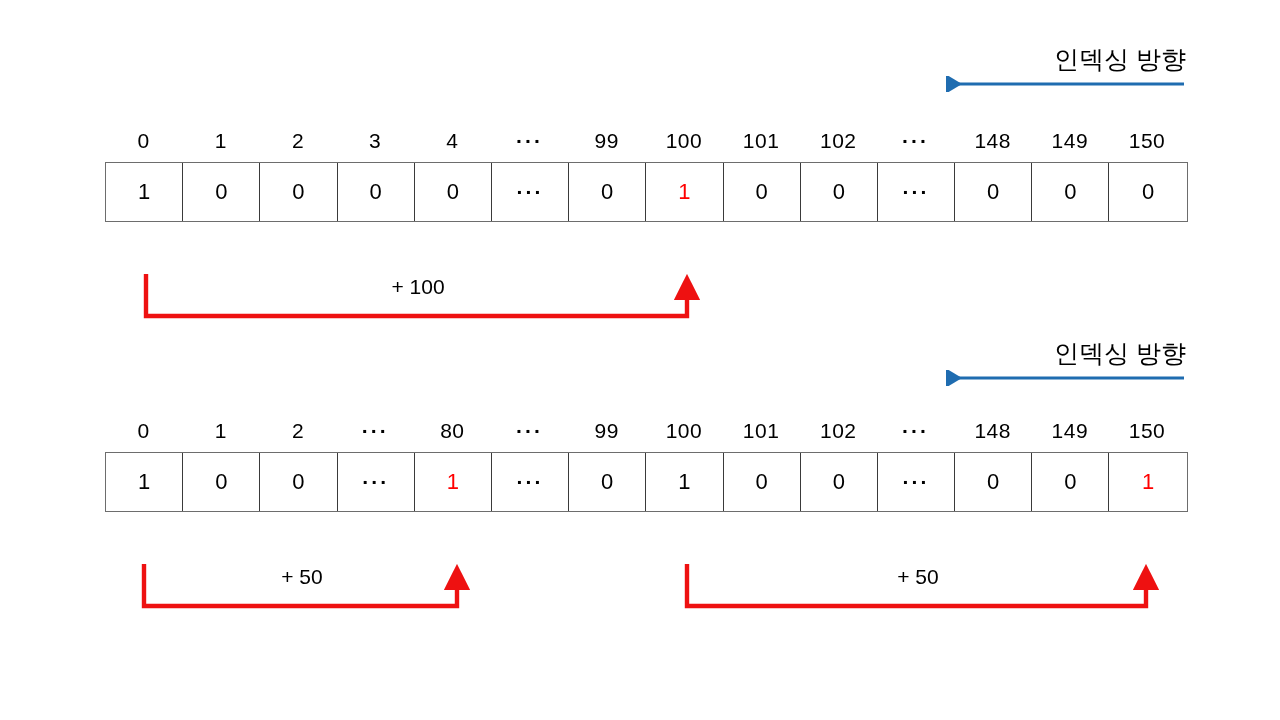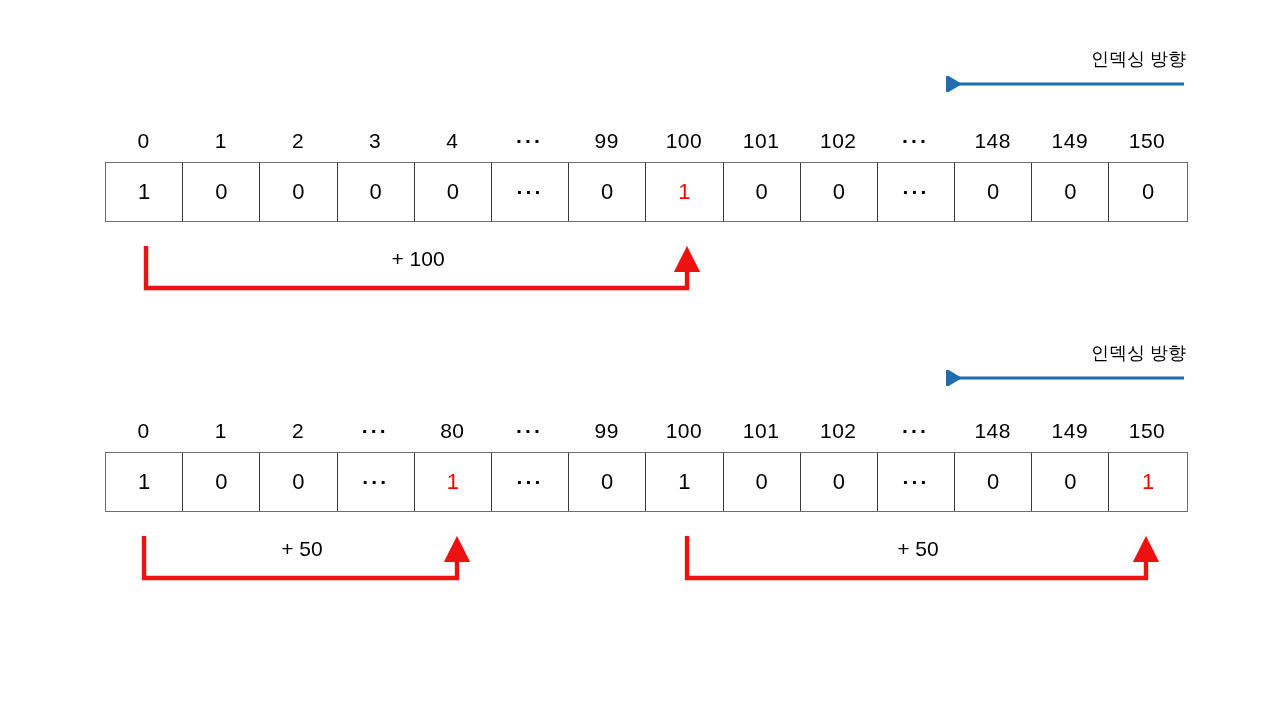--- a/index.html
+++ b/index.html
@@ -18,21 +18,21 @@
 
   
   .dir-group {
     position: absolute;
     width: 250px;
   }
   .dir-label {
     position: absolute;
     right: 0;
     top: 0;
-    font-size: 18px;
+    font-size: 25px;
     line-height: 26px;
     white-space: nowrap;
     color: #000000;
   }
   .dir-arrow {
     position: absolute;
     left: 0;
     top: 30px;
     width: 250px;
     height: 16px;
@@ -87,20 +87,21 @@
   }
   .value-cell.ellipsis {
     font-size: 21px;
     letter-spacing: 2px;
     font-weight: 700;
   }
 
   
   .offset {
     position: absolute;
+    margin-top: 28px;
   }
   .offset svg {
     display: block;
     overflow: visible;
   }
   .offset-label {
     position: absolute;
     top: 6px;
     text-align: center;
     font-size: 21px;

